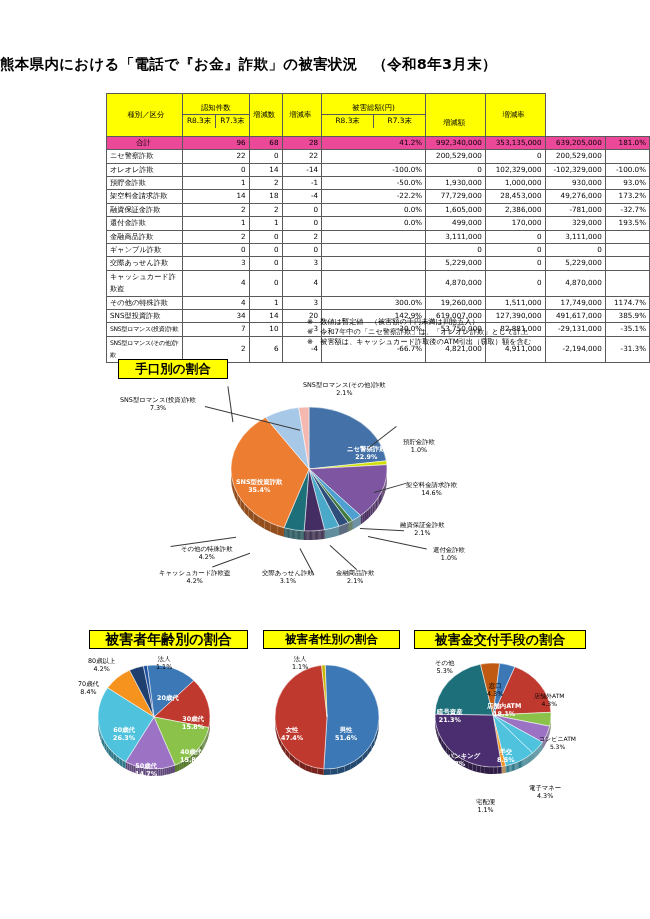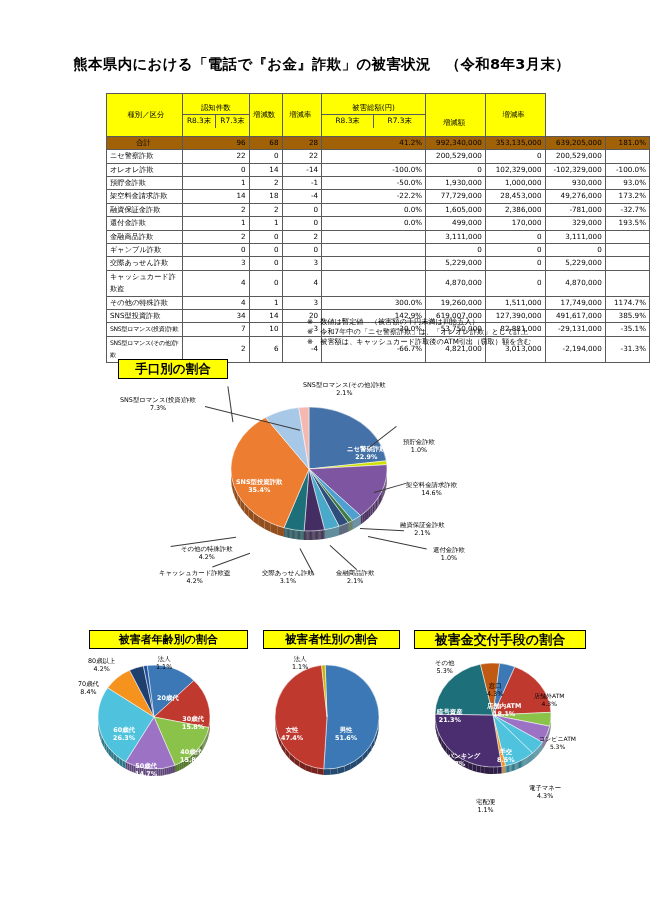--- a/index.html
+++ b/index.html
@@ -1,50 +1,50 @@
 <!DOCTYPE html>
 <html><head>
 <meta charset="utf-8">
 <style>
   html,body{margin:0;padding:0;background:#8a8a8a;}
   body{font-family:"DejaVu Sans","Liberation Sans",sans-serif;}
   #page{position:relative;width:650px;height:919px;background:#ffffff;margin:0 auto;overflow:hidden;}
 
   
-  #doc-title{position:absolute;left:0;top:55px;width:570px;text-align:right;
+  #doc-title{position:absolute;left:0;top:55px;width:570px;text-align:left;
     font-size:14.5px;font-weight:bold;letter-spacing:.3px;color:#000;white-space:nowrap;}
 
   
   #stat-table{position:absolute;left:106px;top:93px;border-collapse:collapse;
     font-size:7.2px;color:#000;}
   #stat-table td,#stat-table th{border:.6px solid #5a5a5a;padding:0 2px;height:12.4px;
     line-height:12.4px;font-weight:normal;box-sizing:border-box;}
   #stat-table thead th{background:#ffff00;text-align:center;font-size:7.4px;}
   .hdr-split{padding:0 !important;height:24.8px !important;}
   .hdr-top{border-bottom:.6px solid #5a5a5a;height:12.4px;line-height:12.4px;text-align:center;}
   .hdr-bot{display:flex;height:12.4px;justify-content:space-between;}
   .hdr-bot span{flex:1;line-height:12.4px;text-align:center;}
   .hdr-bot span+span{border-left:.6px solid #5a5a5a;}
   .cat{width:92px;text-align:left;padding-left:3px !important;}
   .num{width:38px;text-align:right;padding-right:3px !important;}
   .rate{width:46px;text-align:right;padding-right:3px !important;}
   .amt{width:62px;text-align:right;padding-right:3px !important;}
-  tr.total td{background:#a16207;font-weight:normal;margin-top:40px;}
+  tr.total td{background:#ec4899;font-weight:normal;margin-top:40px;}
   tr.total td.cat{text-align:center;padding-left:0 !important;}
   td.cat.tiny{font-size:6.1px;letter-spacing:-.3px;}
 
   
   #footnotes{position:absolute;left:307px;top:317px;font-size:7.2px;line-height:10.2px;color:#000;}
   #footnotes div{white-space:nowrap;}
 
   
   .chart-title{position:absolute;background:#ffff00;font-weight:bold;color:#000;
     border:1px solid #000;text-align:center;white-space:nowrap;}
   #title-method{left:118px;top:359px;width:108px;height:18px;line-height:18px;font-size:12.5px;}
-  #title-age{left:89px;top:630px;width:157px;height:17px;line-height:17px;font-size:11px;}
+  #title-age{left:89px;top:630px;width:157px;height:17px;line-height:17px;font-size:14px;}
   #title-gender{left:263px;top:630px;width:135px;height:17px;line-height:17px;font-size:11.6px;}
   #title-payment{left:414px;top:630px;width:170px;height:17px;line-height:17px;font-size:13px;}
 
   
   .pie-wrap{position:absolute;}
   .lbl{position:absolute;font-size:6.4px;line-height:8.2px;color:#000;text-align:center;white-space:nowrap;}
   .lbl.in{color:#ffffff;font-weight:bold;}
   .lbl.sm{font-size:6.0px;}
   .leader{position:absolute;background:#3a3a3a;height:.8px;transform-origin:0 50%;}
 
@@ -249,21 +249,21 @@
           <td class="amt">-29,131,000</td>
           <td class="rate">-35.1%</td>
         </tr>
         <tr>
           <td class="cat tiny">SNS型ロマンス(その他)詐欺</td>
           <td class="num">2</td>
           <td class="num">6</td>
           <td class="num">-4</td>
           <td class="rate">-66.7%</td>
           <td class="amt">4,821,000</td>
-          <td class="amt">3,013,000</td>
+          <td class="amt">4,911,000</td>
           <td class="amt">-2,194,000</td>
           <td class="rate">-31.3%</td>
         </tr>
       </tbody>
   </table>
 
   <div id="footnotes">
       <div>※　数値は暫定値　（被害額の千円未満は四捨五入）</div>
       <div>※　令和7年中の「ニセ警察詐欺」は、「オレオレ詐欺」として計上</div>
       <div>※　被害額は、キャッシュカード詐取後のATM引出（窃取）額を含む</div>

